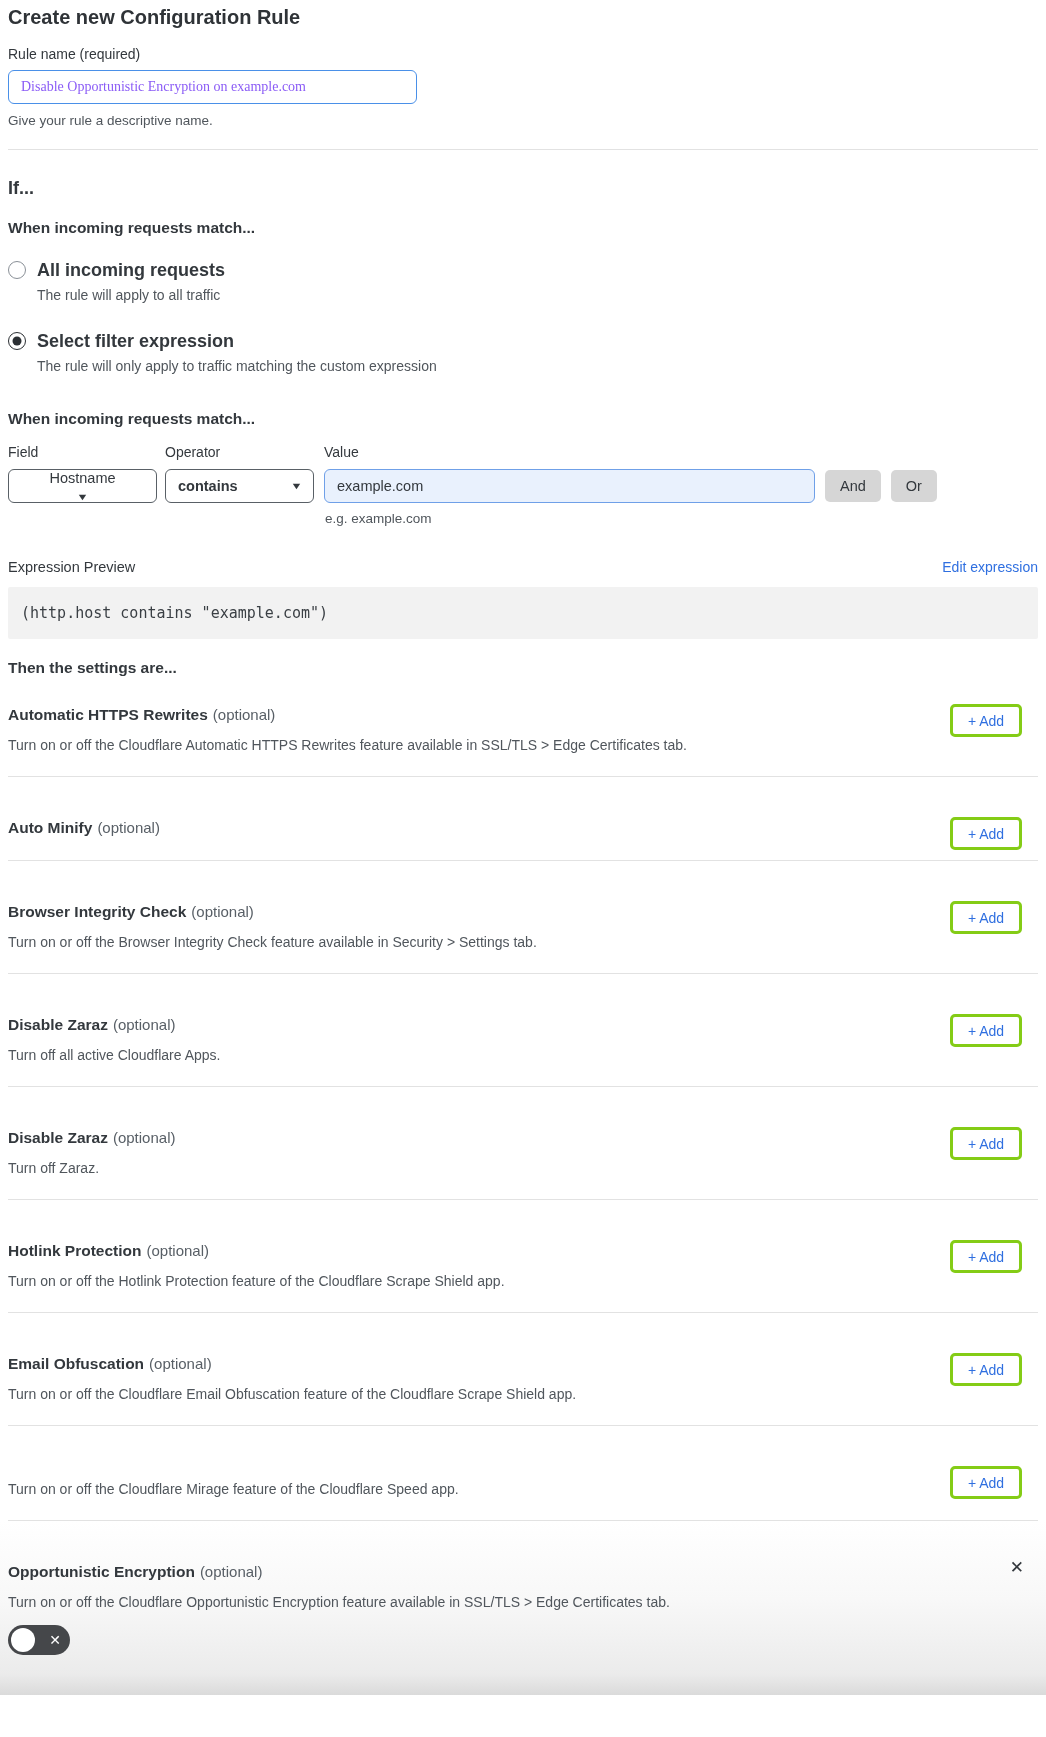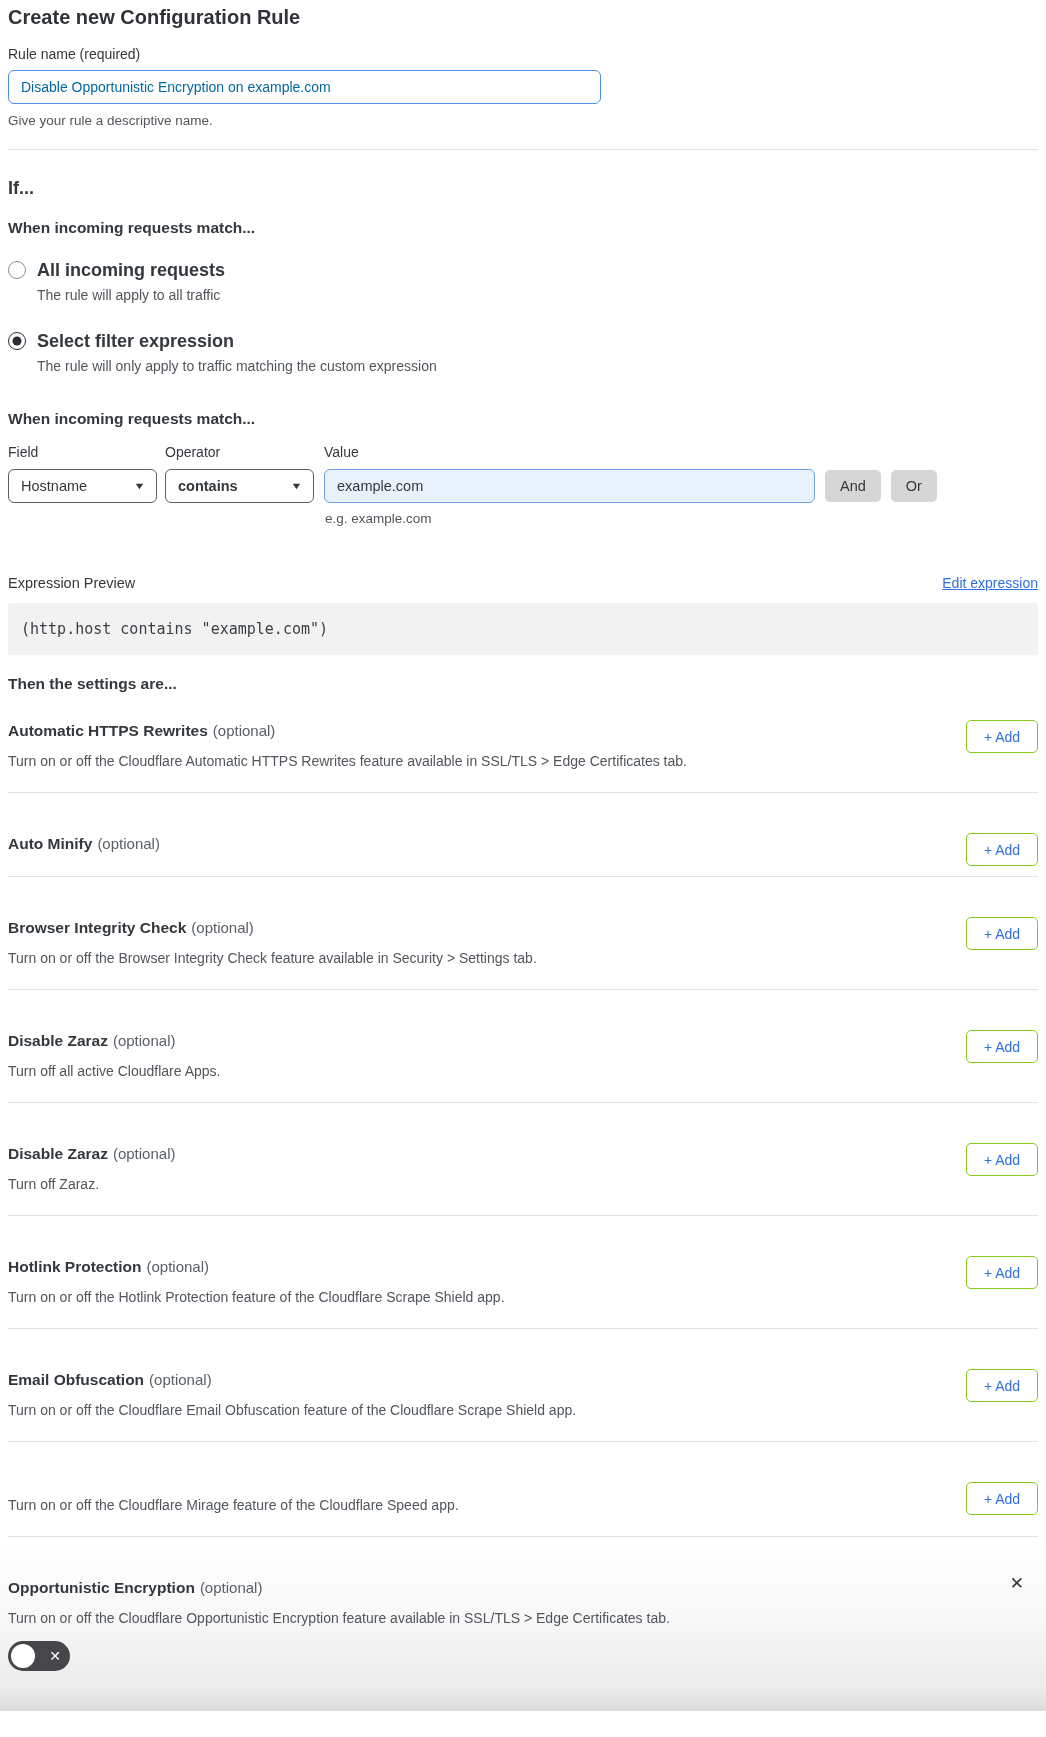--- a/index.html
+++ b/index.html
@@ -7,23 +7,23 @@
   body {
     font-family: "Liberation Sans", "DejaVu Sans", sans-serif;
     color:#33383d; background:#ffffff; overflow:hidden;
   }
   .container { padding:0 8px; }
 
   
   .page-title { font-size:20px; font-weight:700; padding-top:6px; color:#2f3337; }
   .field-label { font-size:14px; margin-top:17px; color:#33383d; }
   .rule-name-input {
-    display:block; margin-top:8px; width:593px; height:34px;
+    display:block; margin-top:8px; width:409px; height:34px;
     border:1px solid #4a90e8; border-radius:6px; padding:0 12px;
-    font-size:14px; font-family:Liberation Sans, sans-serif; color:#0369a1; outline:none; background:#fff;
+    font-size:14px; font-family:Liberation Serif, serif; color:#8b5cf6; outline:none; background:#fff;
   }
   .helper { font-size:13.5px; color:#50565c; margin-top:9px; }
   .divider { border:none; border-top:1px solid #e2e2e2; margin-top:21px; }
 
   
   .if-heading { font-size:18px; font-weight:700; margin-top:28px; }
   .sub-heading { font-size:15.5px; font-weight:700; margin-top:20px; }
   .radio-group { margin-top:23px; }
   .radio-row { display:flex; align-items:flex-start; gap:11px; cursor:default; }
   .radio-row + .radio-row { margin-top:28px; }
@@ -44,54 +44,54 @@
   .builder-labels { display:flex; margin-top:16px; font-size:14px; }
   .builder-labels .lf { width:149px; margin-right:8px; }
   .builder-labels .lo { width:149px; margin-right:10px; }
   .builder-row { display:flex; margin-top:9px; align-items:flex-start; }
   .select {
     height:34px; border:1px solid #596066; border-radius:6px; background:#fff;
     display:flex; align-items:center; justify-content:space-between;
     padding:0 12px; font-size:14.5px; cursor:pointer;
   }
   .select .chev { font-size:9px; color:#33383d; transform:scaleX(1.4); }
-  .sel-field { width:149px; margin-right:8px; }
+  .sel-field { width:149px; margin-right:8px;flex-direction:column; }
   .sel-operator { width:149px; margin-right:10px;font-weight:bold; }
   .value-input {
     width:491px; height:34px; margin-right:10px;
     background:#e9f1fd; border:1px solid #6fa0e8; border-radius:6px;
     padding:0 12px; font-size:14.5px; font-family:inherit; color:#33383d; outline:none;
   }
   .gray-btn {
     height:32px; margin-top:1px; border:none; border-radius:5px; background:#d6d6d6;
     color:#33383d; font-size:14.5px; font-family:inherit; padding:0 15px; cursor:pointer;
   }
   .gray-btn + .gray-btn { margin-left:10px; }
   .value-helper { font-size:13.5px; color:#50565c; margin-top:8px; margin-left:317px; }
 
   
   .expr-row { display:flex; justify-content:space-between; align-items:flex-end; margin-top:33px; }
   .expr-label { font-size:14.5px; }
-  .expr-edit { font-size:14px; color:#2f6fe0; text-decoration:underline; cursor:pointer;margin-top:16px; }
+  .expr-edit { font-size:14px; color:#2f6fe0; cursor:pointer; }
   .expr-box {
     margin-top:12px; height:52px; background:#f2f2f2; border-radius:2px;
     display:flex; align-items:center; padding:0 13px;
     font-family:"DejaVu Sans Mono","Liberation Mono",monospace; font-size:15px; color:#3a3f44;
   }
 
   
   .settings-heading { font-size:15.5px; font-weight:700; margin-top:20px; }
   .srow { position:relative; padding:42px 0 23px 0; border-bottom:1px solid #e2e2e2; }
   .srow:first-of-type { padding-top:29px; }
   .srow-title { font-size:15.5px; font-weight:700; }
   .srow-optional { font-size:15px; font-weight:400; color:#585f66; margin-left:5px; }
   .srow-desc { font-size:14px; color:#50565c; margin-top:13px; font-weight:400; }
   .add-btn {
-    position:absolute; right:0; top:40px; width:72px; height:33px;
-    background:#fff; border:1px solid #84cc16; border-radius:5px;
+    position:absolute; right:16px; top:40px; width:72px; height:33px;
+    background:#fff; border:3px solid #84cc16; border-radius:5px;
     color:#2f6fe0; font-size:14px; font-family:inherit; cursor:pointer;
   }
   .srow:first-of-type .add-btn { top:27px; }
   .srow.added {
     border-bottom:none; margin:0 -8px; padding-left:8px; padding-right:8px; padding-bottom:40px;
     background:linear-gradient(180deg,#ffffff 0%,#f8f8f8 45%,#ebebeb 88%,#dadada 100%);
   }
   .close-btn {
     position:absolute; right:22px; top:38px; background:none; border:none;
     font-size:17px; color:#33383d; cursor:pointer; line-height:1; font-family:inherit;

